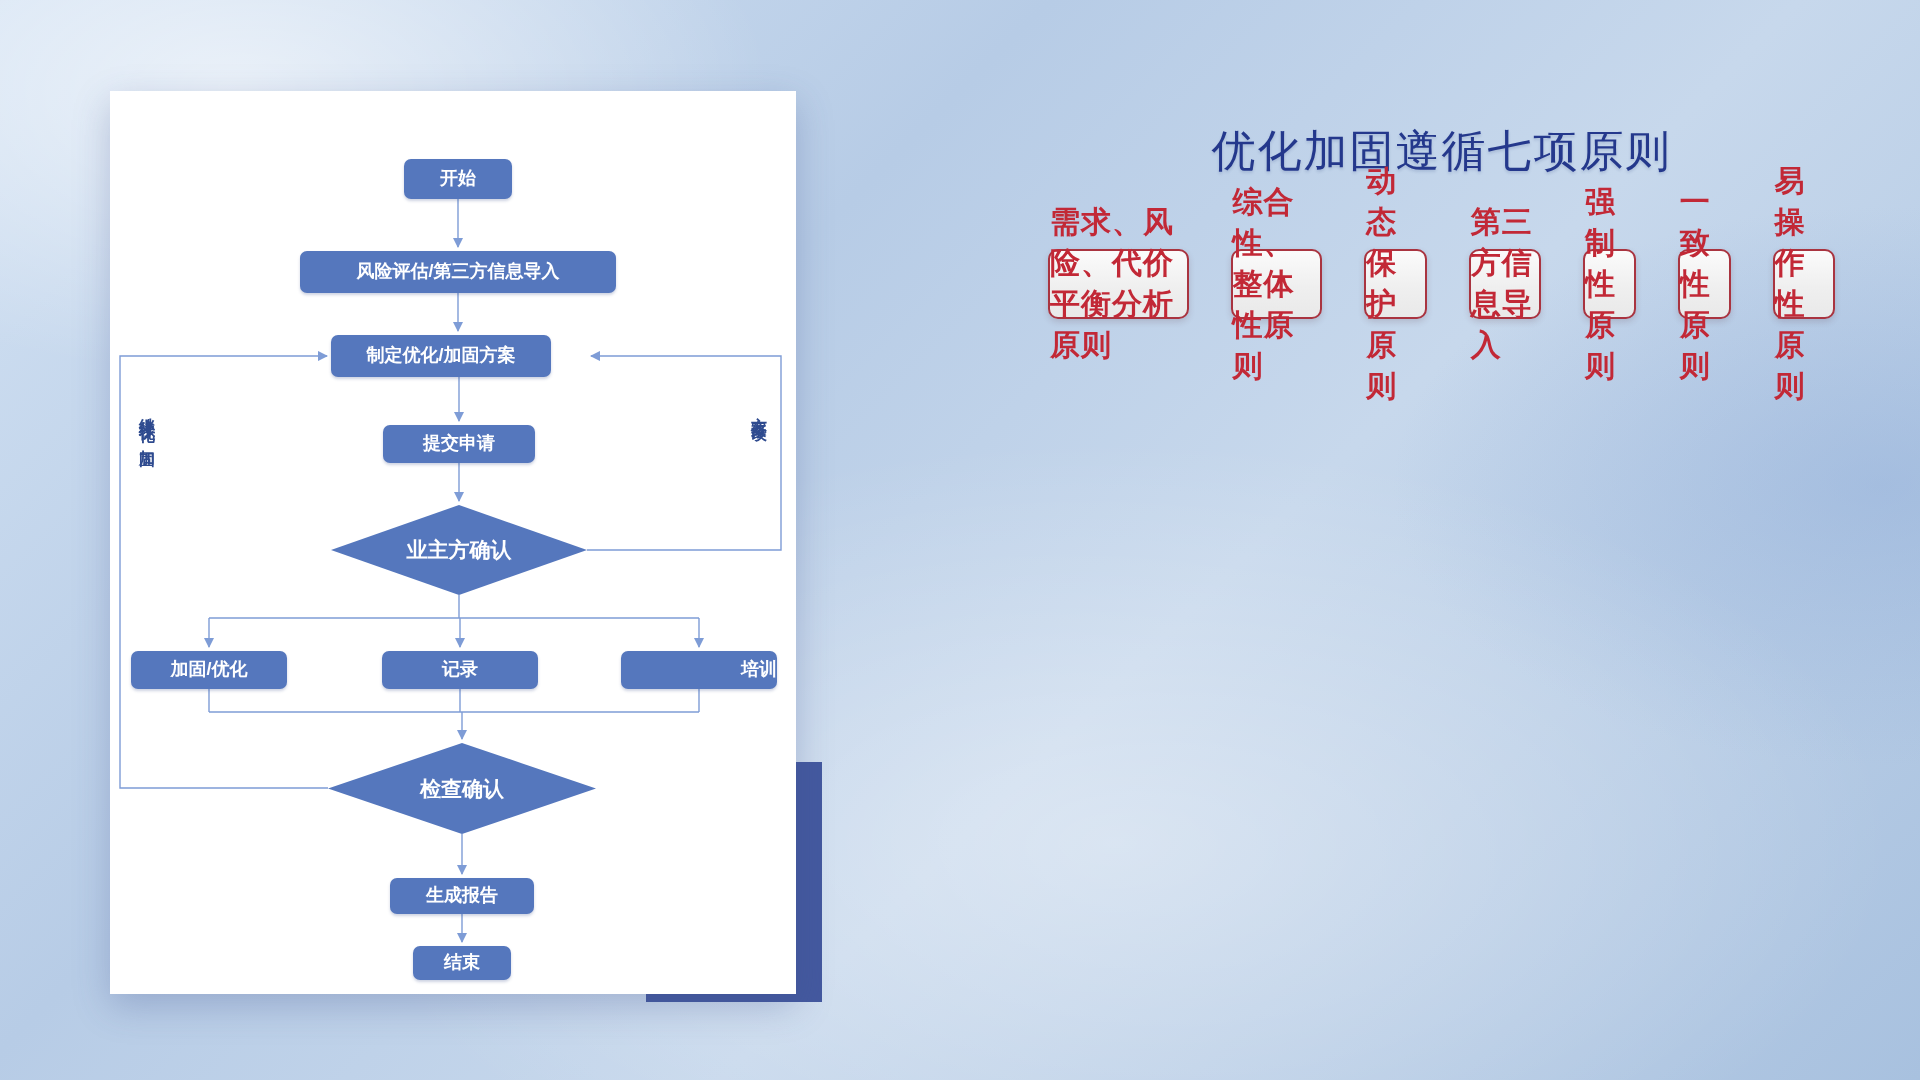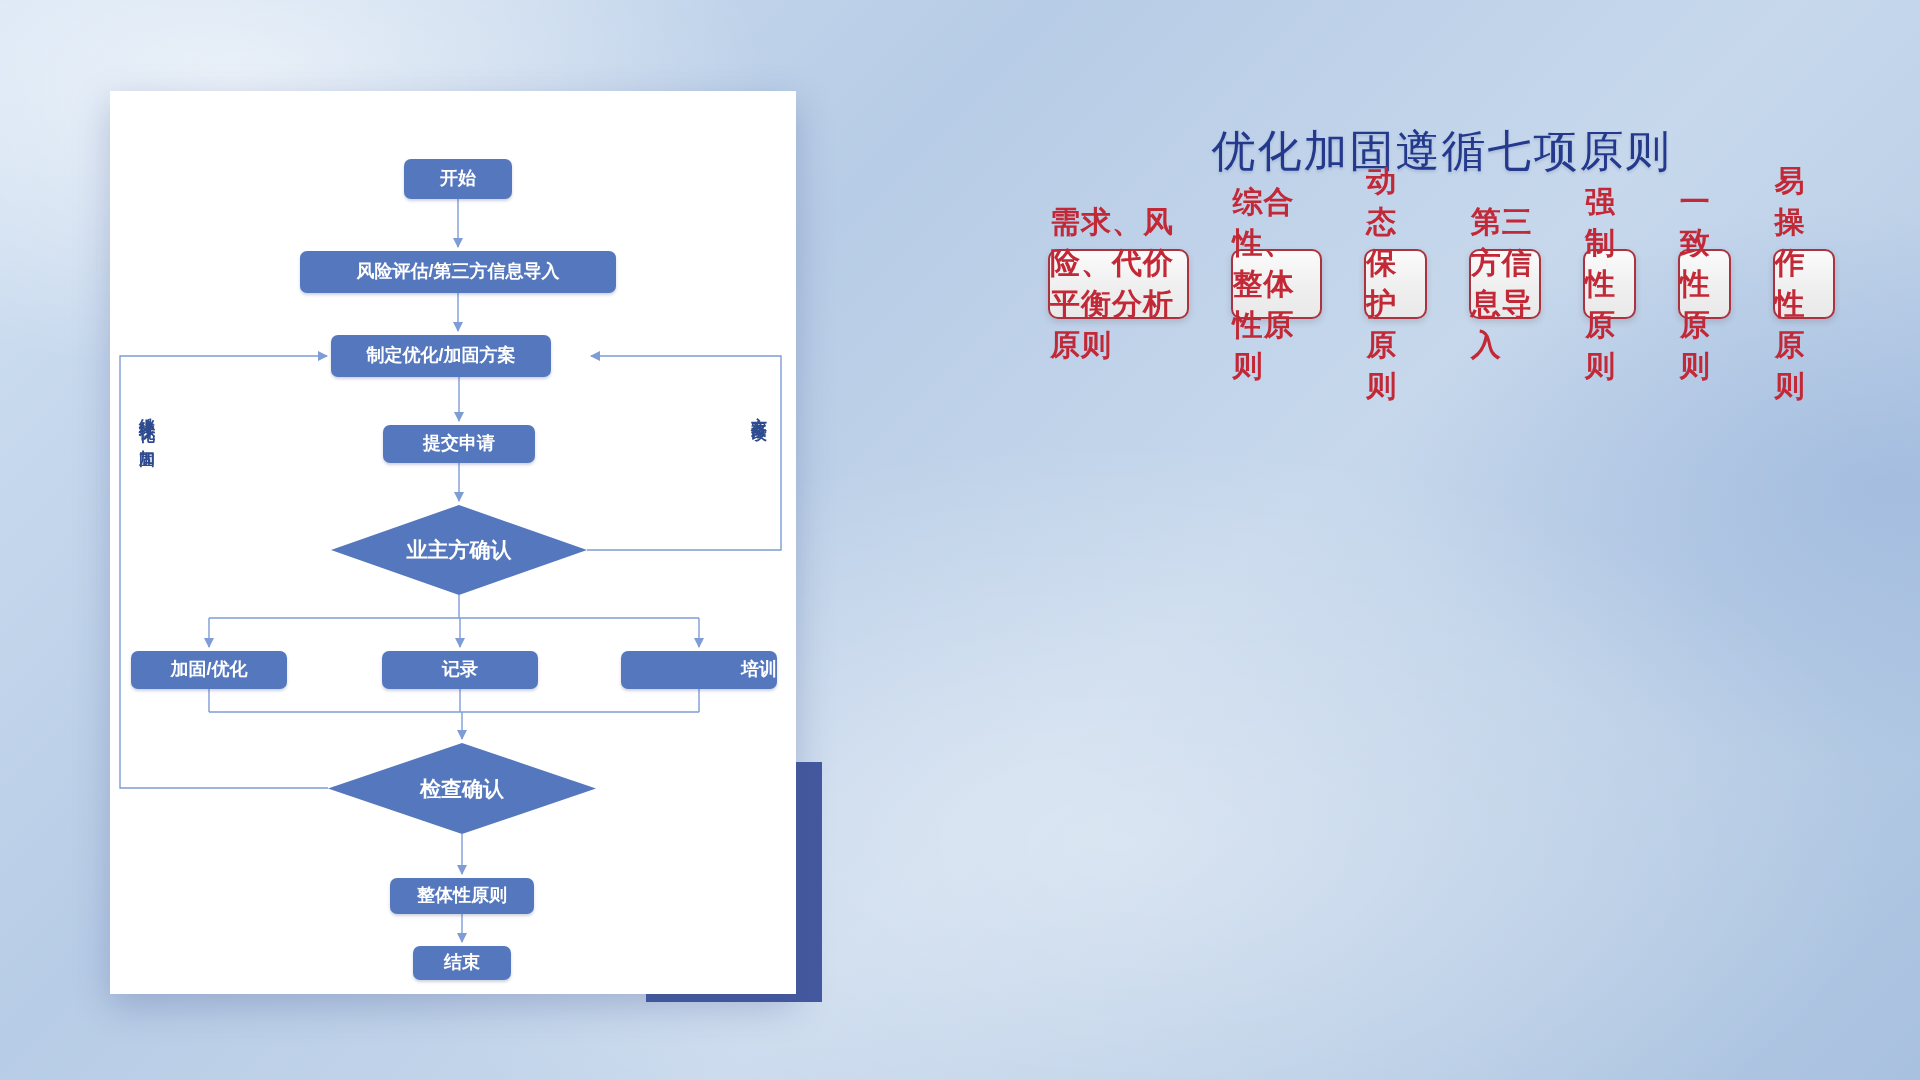--- a/index.html
+++ b/index.html
@@ -135,21 +135,21 @@
     <div class="node rect" style="left:272px;top:560px;width:156px;height:38px;">
       <span>记录</span>
     </div>
     <div class="node rect" style="left:511px;top:560px;width:156px;height:38px;justify-content:flex-end;">
       <span>培训</span>
     </div>
     <div class="node diamond" style="left:218px;top:652px;width:268px;height:91px;">
       <span>检查确认</span>
     </div>
     <div class="node rect" style="left:280px;top:787px;width:144px;height:36px;">
-      <span>整体性原则</span>
+      <span>生成报告</span>
     </div>
     <div class="node rect" style="left:303px;top:855px;width:98px;height:34px;">
       <span>结束</span>
     </div>
 
     <div class="vlabel" style="left:26px;top:314px;">继续优化/加固</div>
     <div class="vlabel" style="left:638px;top:312px;">方案修改</div>
 
   </div>
 

